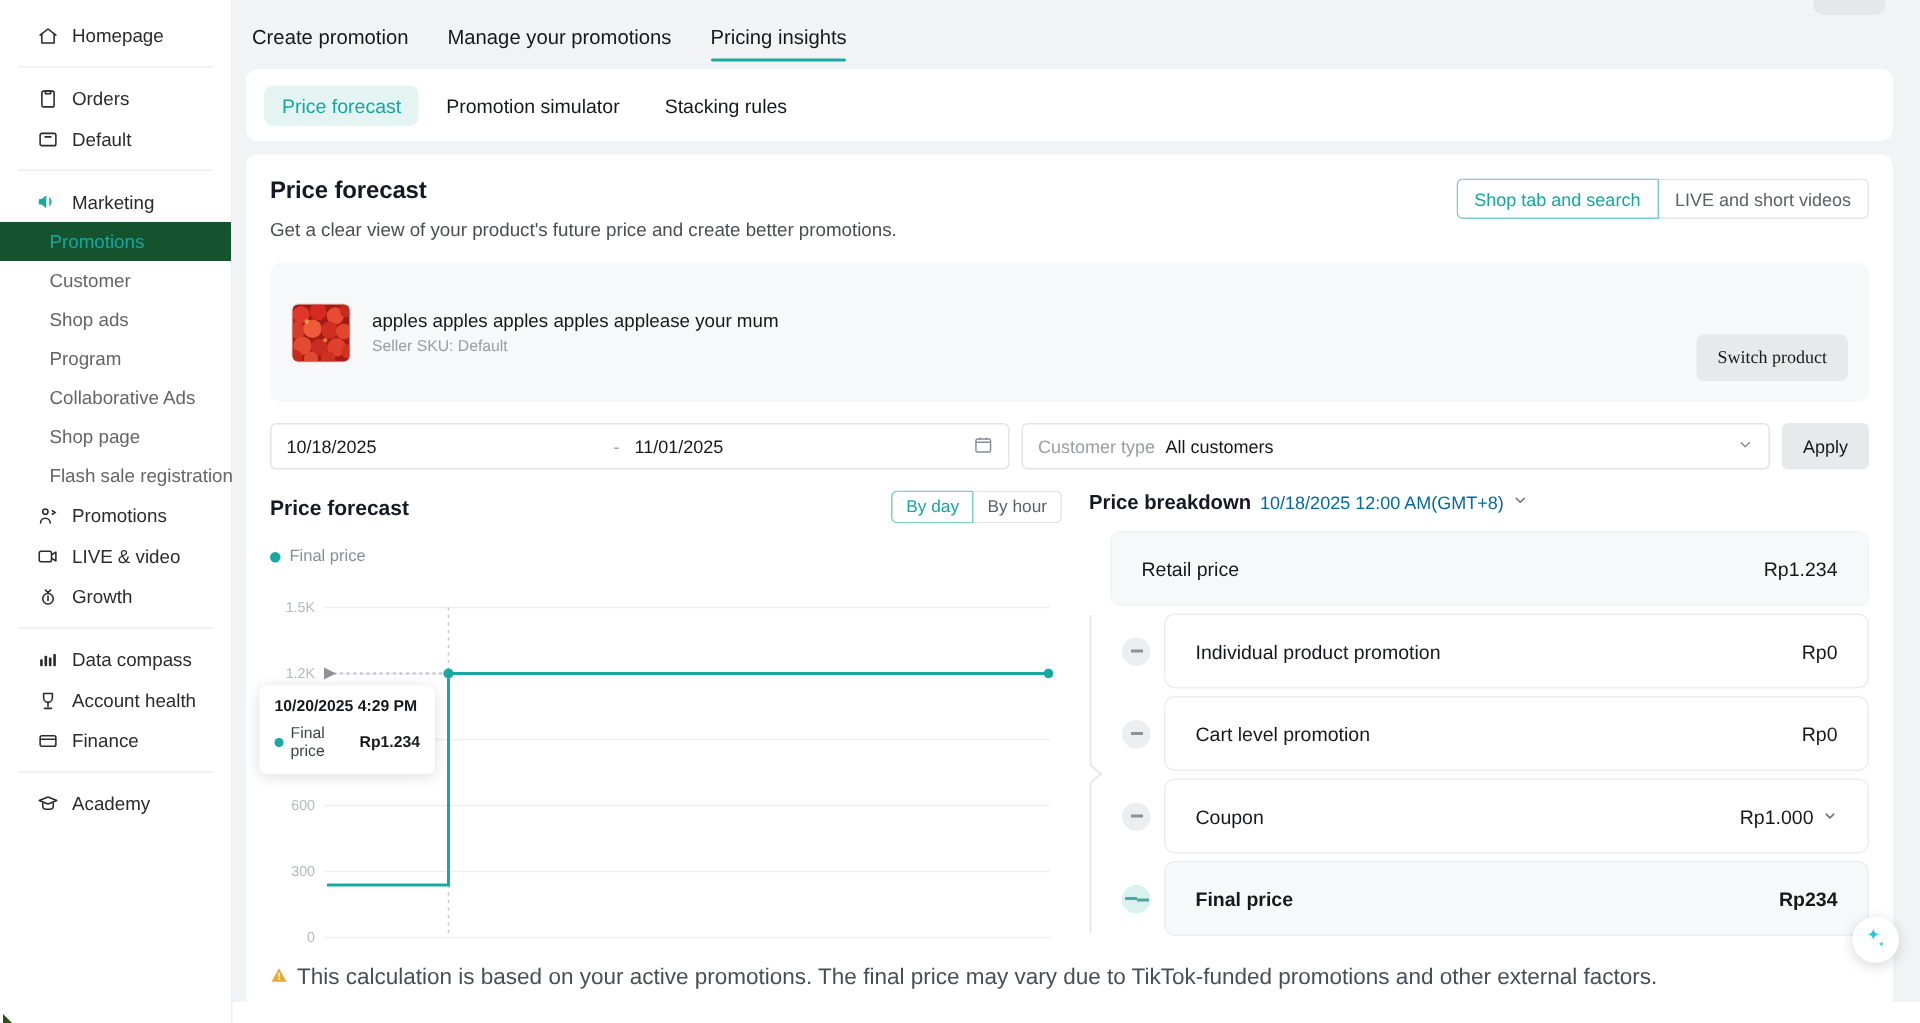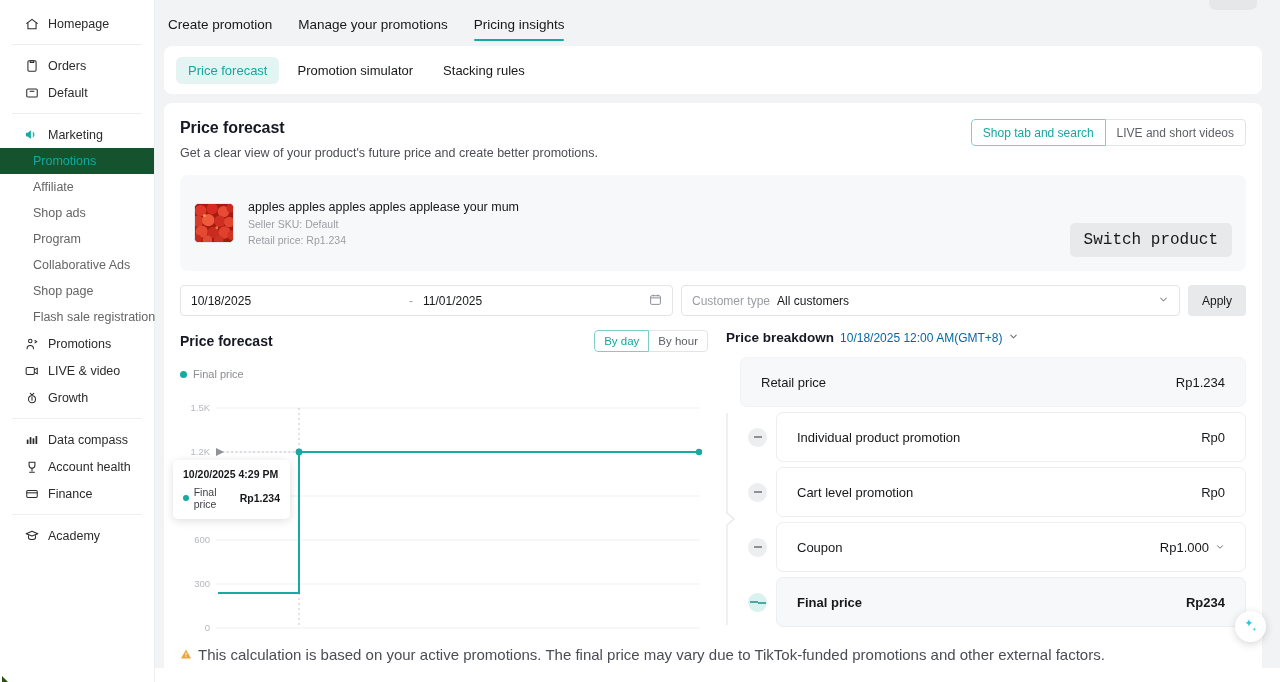--- a/index.html
+++ b/index.html
@@ -101,22 +101,22 @@
   .thumb {
     width: 40px; height: 40px; border-radius: 5px; flex: 0 0 40px;
     border: 1px solid #e7e8ea; overflow: hidden; background: #c33;
     position: relative;
   }
   .prod-info { margin-left: 14px; flex: 1; }
   .prod-name { font-size: 12.5px; color: #17181a; }
   .prod-meta { font-size: 10.5px; color: #9b9da3; margin-top: 4px; }
   .switch-btn {
     background: #e8e9eb; border: none; border-radius: 5px;
-    font-size: 16px; color: #17181a; padding: 8px 14px; cursor: pointer;
-    font-family: Liberation Mono, monospace; white-space: nowrap; margin-top: 34px;
+    font-size: 12px; color: #17181a; padding: 8px 14px; cursor: pointer;
+    font-family: Liberation Serif, serif; white-space: nowrap; margin-top: 34px;
   }
 
   
   .filters { display: flex; align-items: center; gap: 8px; margin-top: 14px; }
   .date-field {
     flex: 0 0 493px; height: 31px; border: 1px solid #e3e4e8; border-radius: 4px;
     display: flex; align-items: center; padding: 0 10px; background: #fff;
     font-size: 12px; color: #17181a;
   }
   .date-field .d1 { width: 218px; }
@@ -266,21 +266,21 @@
               <path d="M3 10v4a1 1 0 001 1h2l5 4V5L6 9H4a1 1 0 00-1 1z"></path>
               <path d="M14 7c1.8 1 2.8 2.8 2.8 5s-1 4-2.8 5V7z" opacity=".85"></path>
             </svg>
         </span>
         <span>Marketing</span>
       </div>
       <div class="nav-sub active">
         <span>Promotions</span>
       </div>
       <div class="nav-sub">
-        <span>Affiliate</span>
+        <span>Customer</span>
       </div>
       <div class="nav-sub">
         <span>Shop ads</span>
       </div>
       <div class="nav-sub">
         <span>Program</span>
       </div>
       <div class="nav-sub">
         <span>Collaborative Ads</span>
       </div>
@@ -425,21 +425,20 @@
                 <circle cx="13" cy="38" r="5" fill="#e04a33"></circle>
               <circle cx="25" cy="38" r="5" fill="#cc3224"></circle>
               <circle cx="10" cy="12" r="1.6" fill="#f6b44a" opacity=".75"></circle>
               <circle cx="23" cy="25" r="1.5" fill="#f2a83f" opacity=".7"></circle>
             </g>
           </svg>
         </div>
         <div class="prod-info">
           <div class="prod-name">apples apples apples apples applease your mum</div>
           <div class="prod-meta">Seller SKU: Default</div>
-          <div class="prod-meta">Retail price: Rp1.234</div>
         </div>
         <button class="switch-btn">Switch product</button>
       </div>
 
       <div class="filters">
         <div class="date-field">
           <span class="d1">10/18/2025</span>
           <span class="dash">-</span>
           <span class="d2">11/01/2025</span>
           <span>

